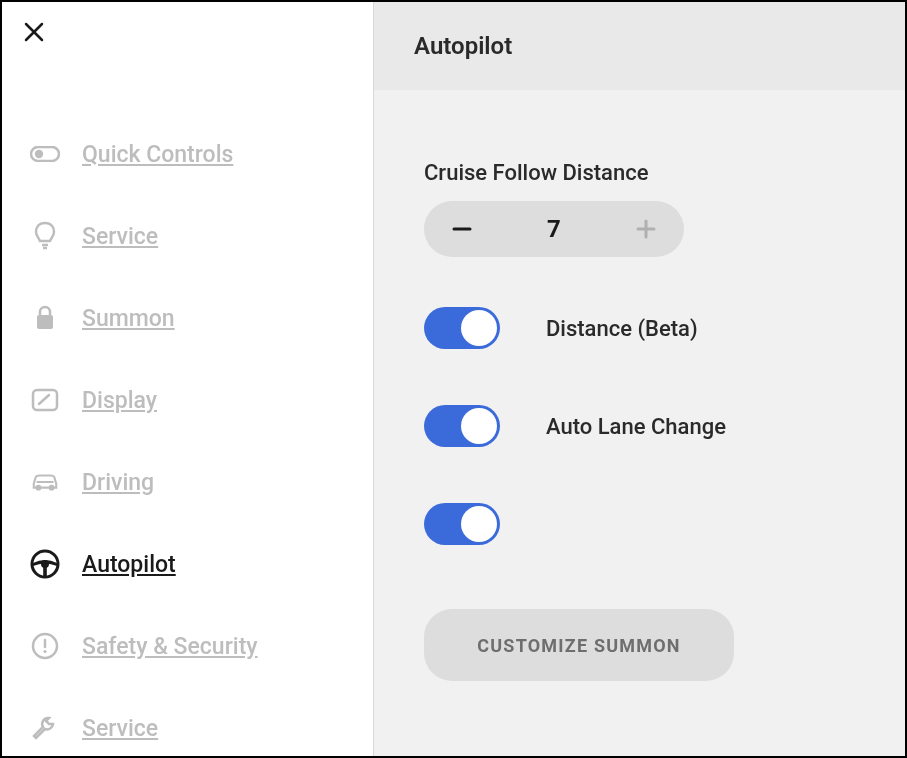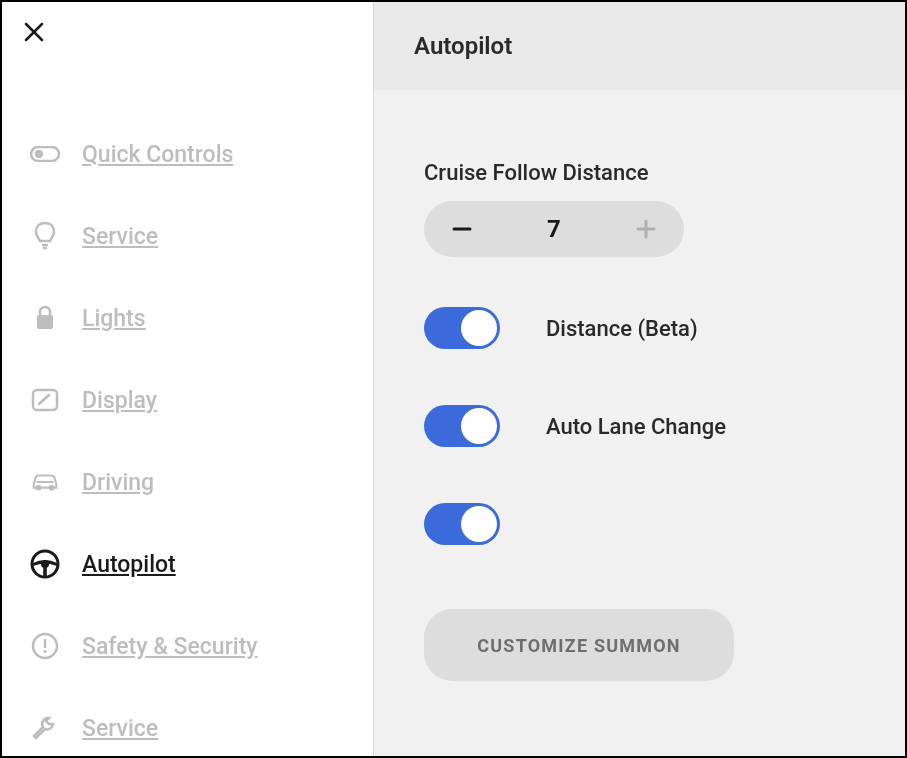--- a/index.html
+++ b/index.html
@@ -196,21 +196,21 @@
         <span class="nav-label">Service</span>
       </div>
 
       <div class="nav-item">
         <span class="nav-icon">
           <svg viewBox="0 0 24 28" width="24" height="28" fill="currentColor">
               <path d="M7 11 V8 a5 5 0 0 1 10 0 V11" fill="none" stroke="currentColor" stroke-width="2.5"></path>
               <rect x="4" y="11" width="16" height="14" rx="2"></rect>
             </svg>
         </span>
-        <span class="nav-label">Lights</span>
+        <span class="nav-label">Summon</span>
       </div>
 
       <div class="nav-item">
         <span class="nav-icon">
           <svg viewBox="0 0 28 24" width="28" height="24" fill="none" stroke="currentColor" stroke-width="2.5">
               <rect x="2" y="2" width="24" height="20" rx="4"></rect>
               <line x1="8" y1="16" x2="18" y2="7" stroke-linecap="round"></line>
             </svg>
         </span>
         <span class="nav-label">Display</span>

